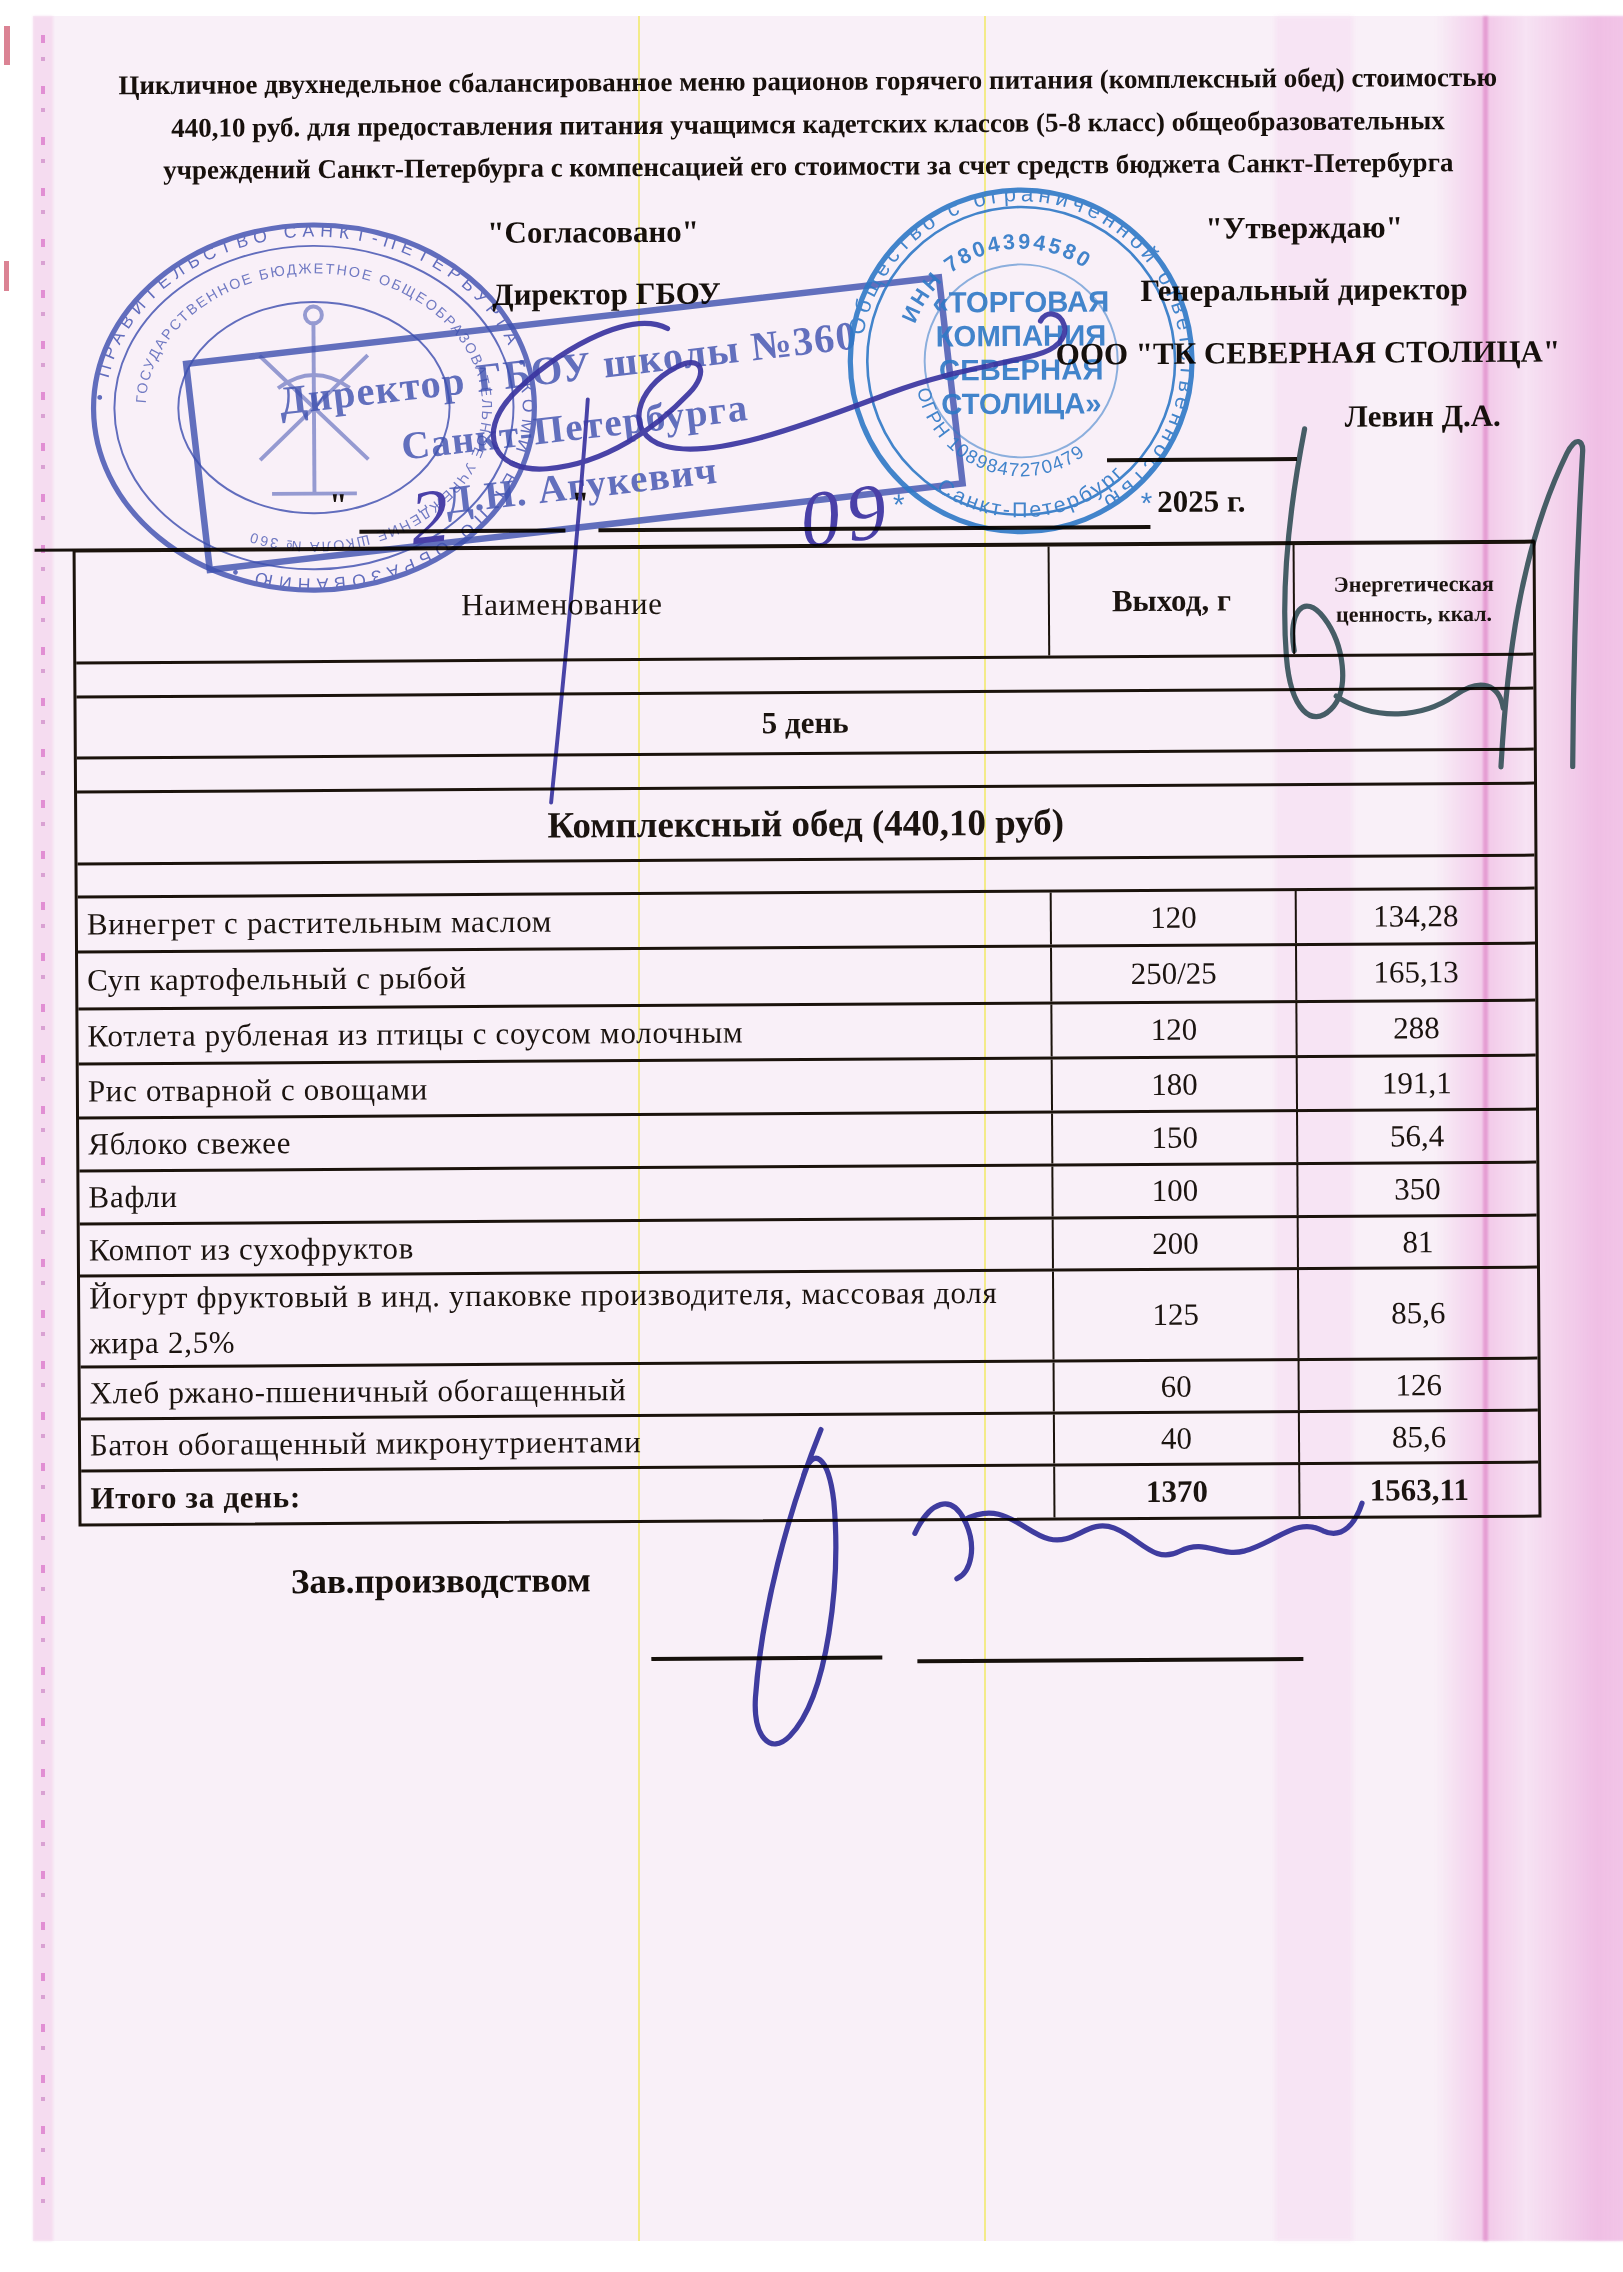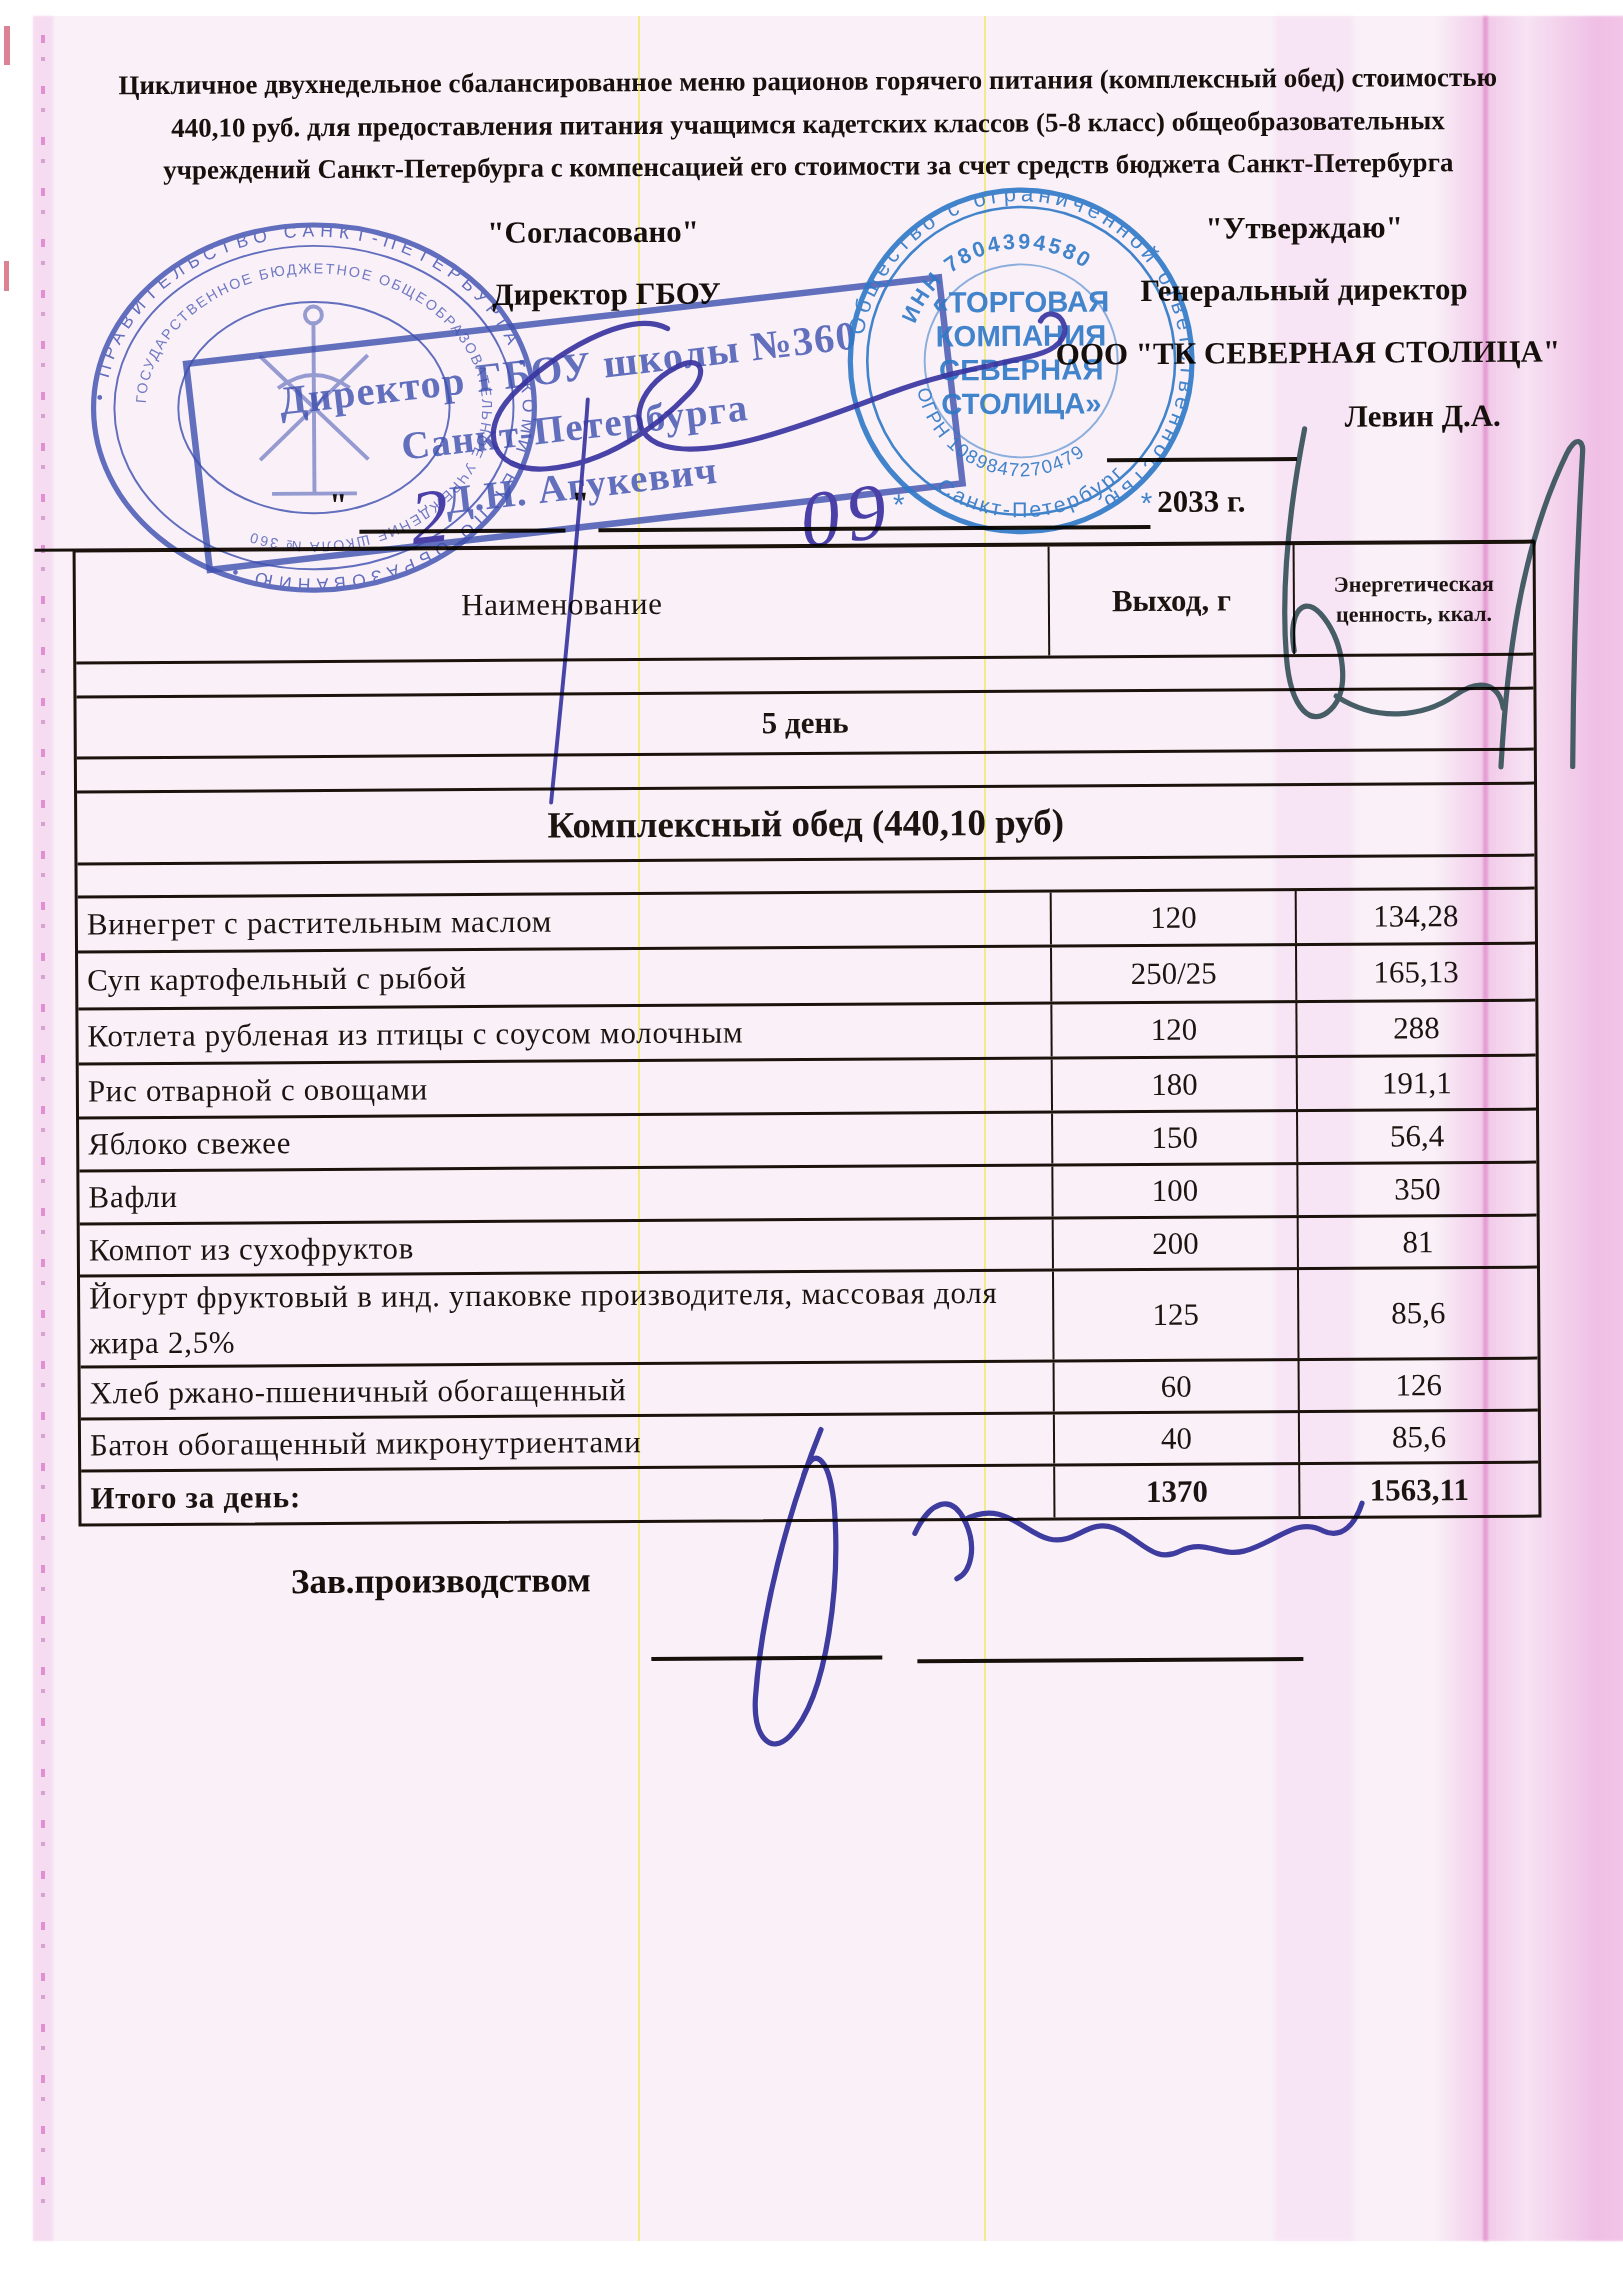--- a/index.html
+++ b/index.html
@@ -83,21 +83,21 @@
     <div class="lbl" style="left:1099px;top:213px;width:417px;">"Утверждаю"</div>
     <div class="lbl" style="left:1092px;top:275px;width:430px;">Генеральный директор</div>
     <div class="lbl" style="left:1040px;top:338px;width:541px;">ООО "ТК СЕВЕРНАЯ СТОЛИЦА"</div>
     <div class="lbl" style="left:1314px;top:402px;width:222px;">Левин Д.А.</div>
     <div class="hline" style="left:1109px;top:460px;width:190px;"></div>
 
     <div class="datechar" style="left:331px;top:484px;">"</div>
     <div class="hline" style="left:361px;top:527px;width:206px;"></div>
     <div class="datechar" style="left:573px;top:484px;">"</div>
     <div class="hline" style="left:600px;top:527px;width:552px;"></div>
-    <div class="datechar" style="left:1159px;top:486px;font-size:31px;">2033 г.</div>
+    <div class="datechar" style="left:1159px;top:486px;font-size:31px;">2025 г.</div>
     <div class="hline" style="left:36px;top:544px;width:1500px;height:3.3px;"></div>
 
     <div class="menu-table">
       <div class="trow hdr first" style="height:109px;">
         <div class="c1">Наименование</div>
         <div class="c2">Выход, г</div>
         <div class="c3">Энергетическая ценность, ккал.</div>
       </div>
       <div class="trow rowfull" style="height:34px;"></div>
       <div class="trow rowfull" style="height:61px;">

